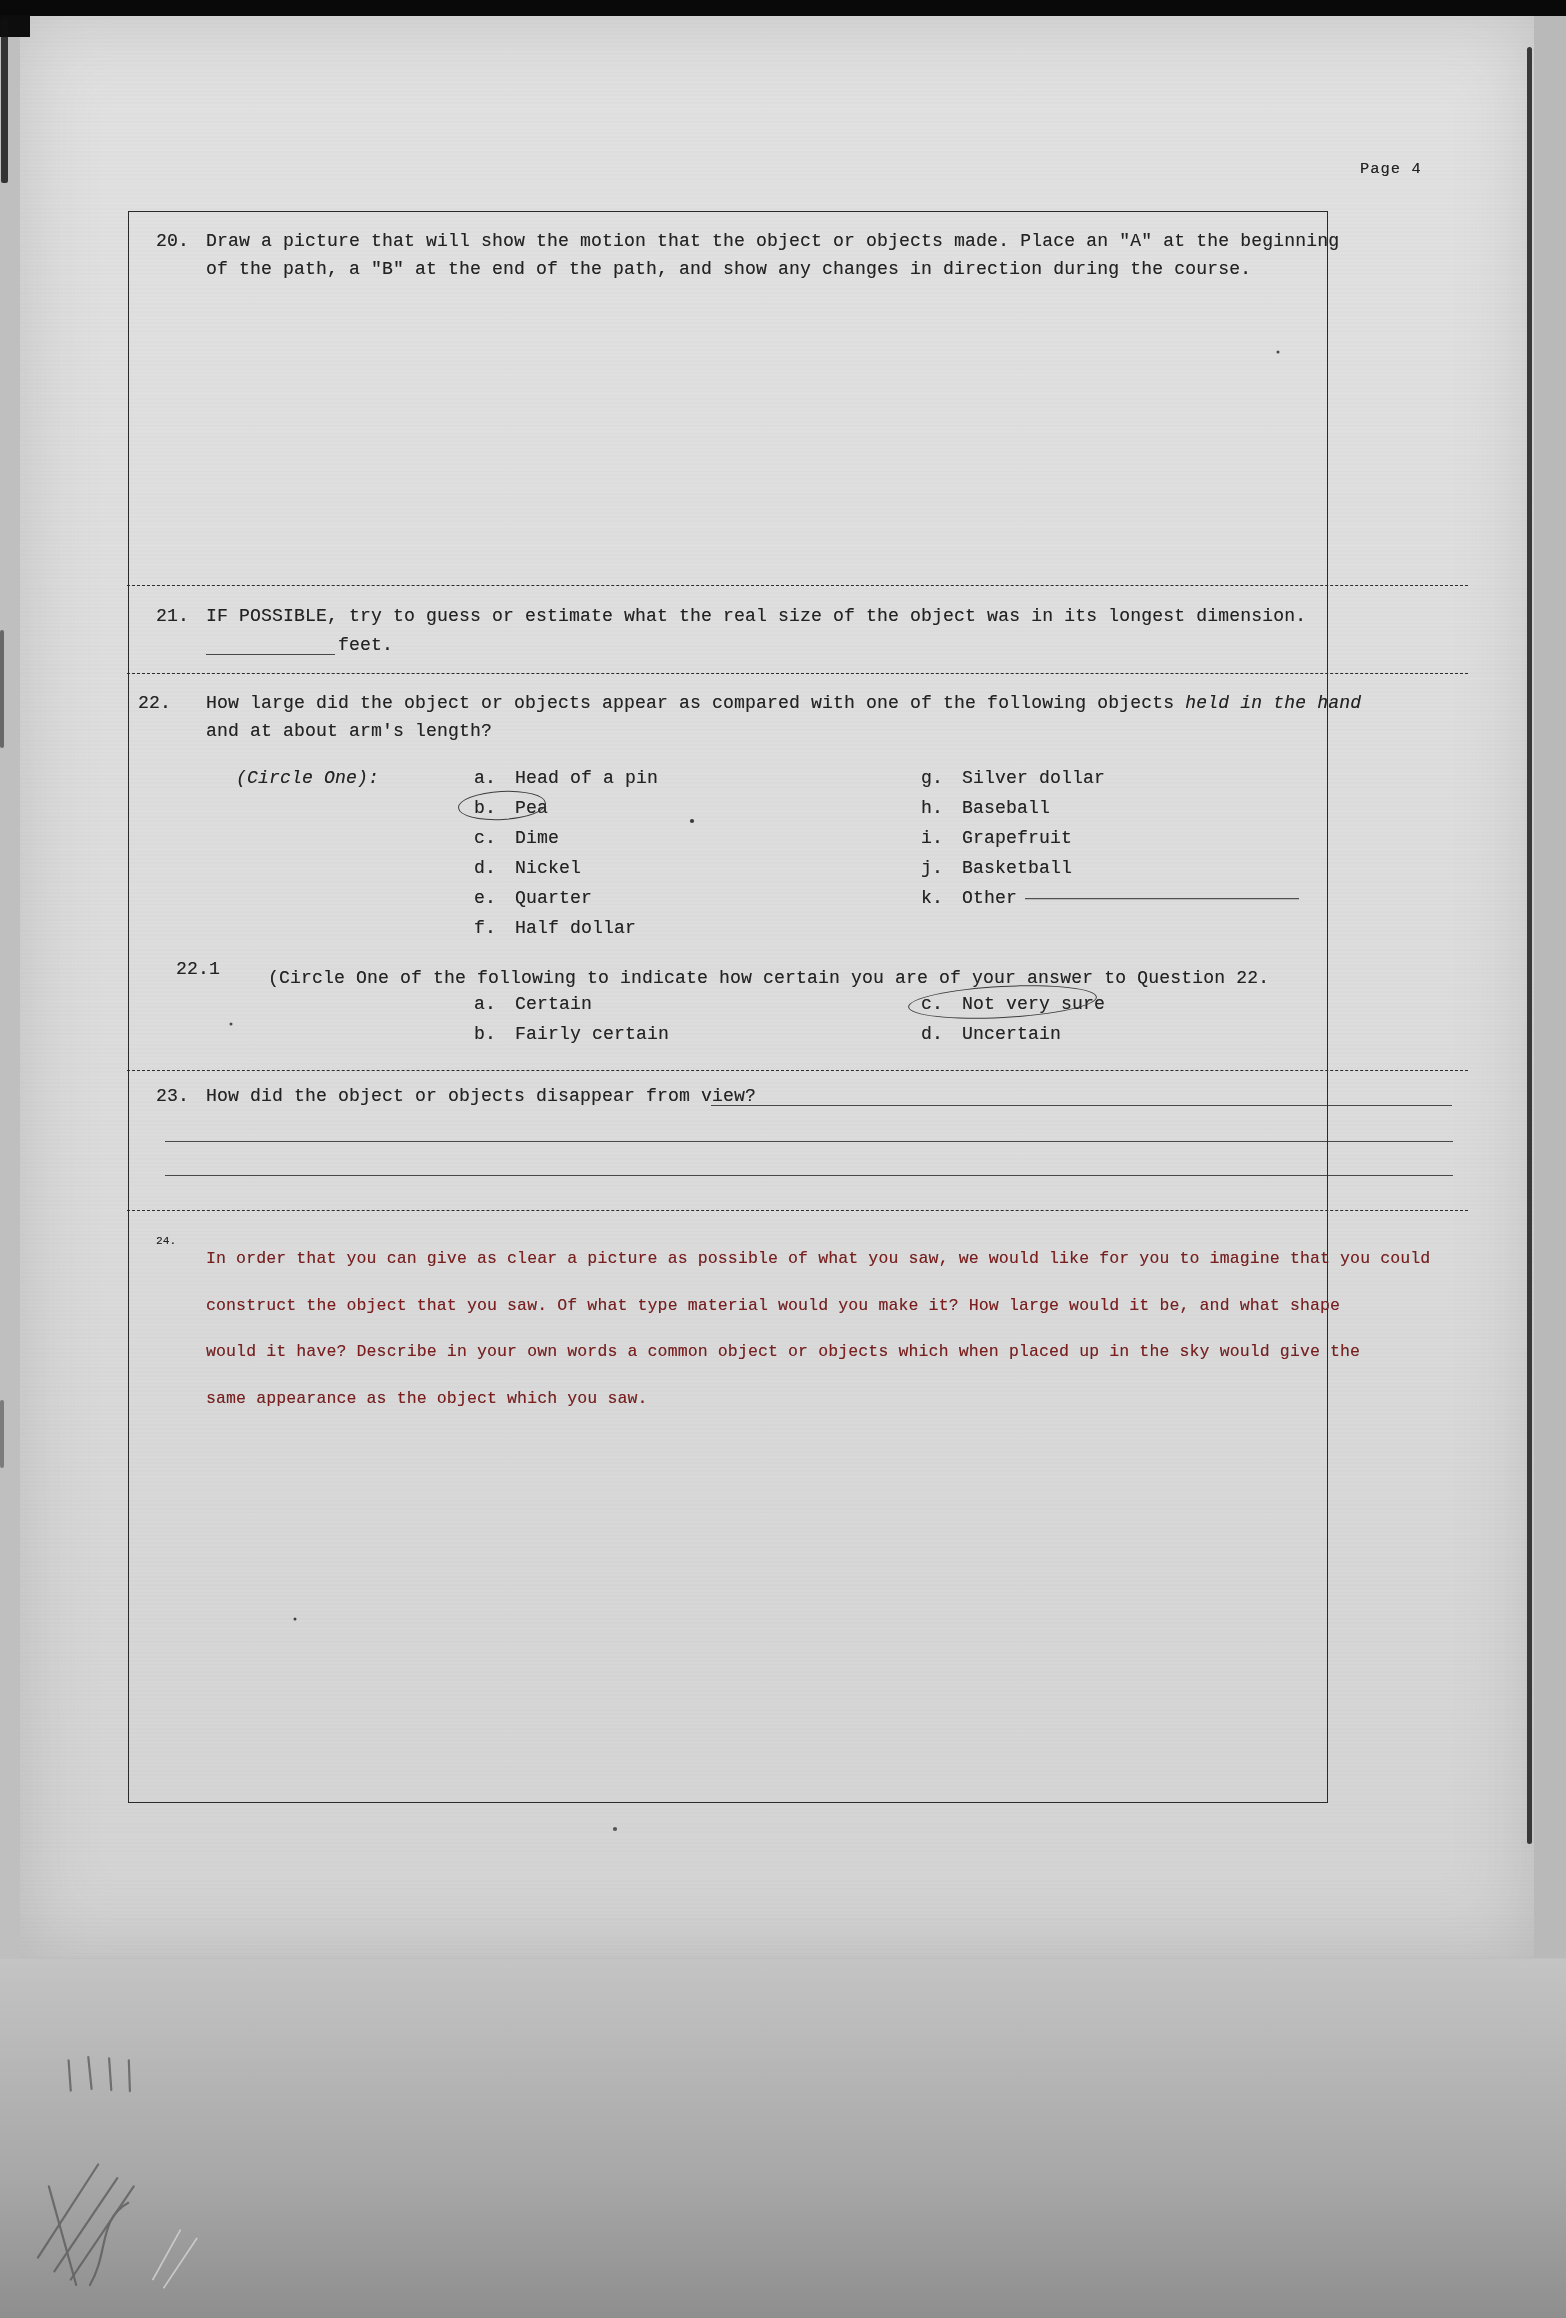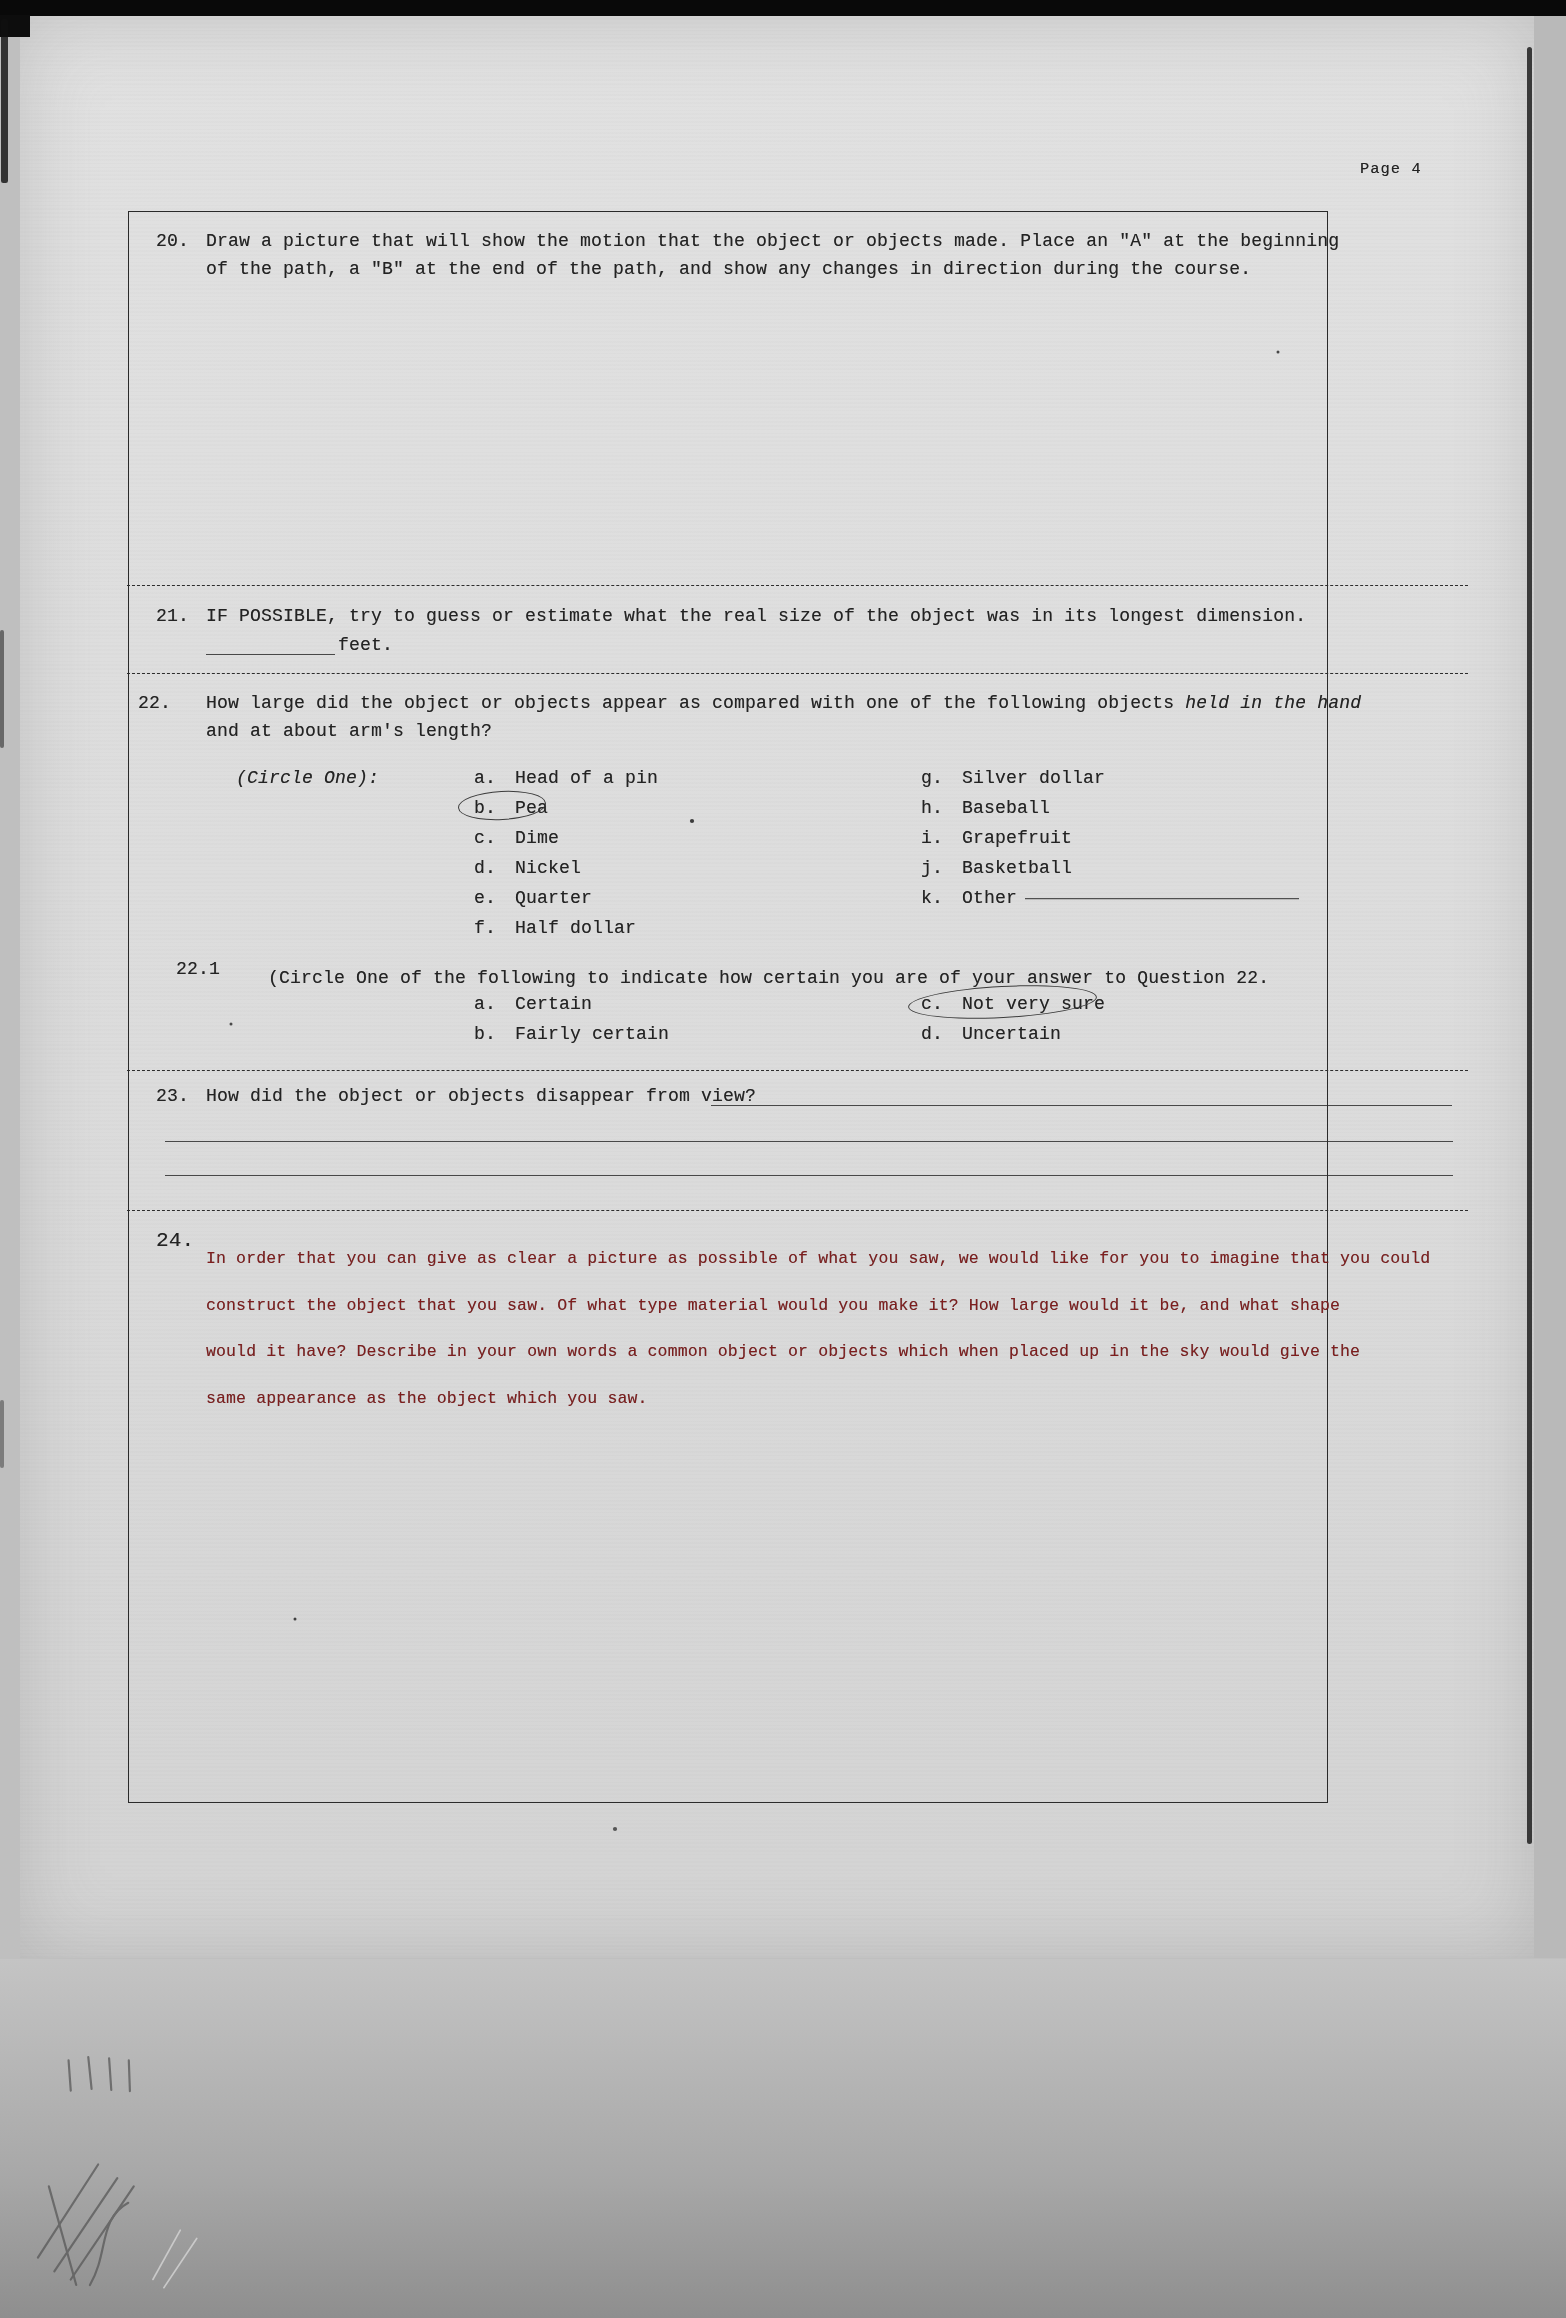--- a/index.html
+++ b/index.html
@@ -34,21 +34,21 @@
   .specks {
     position:absolute; left:0; top:0; width:2.2px; height:2.2px; background:transparent; border-radius:50%;
     box-shadow: 691px 820px 0 1.1px #3b3b3b, 1277px 351px 0 0.5px #474747,
                 294px 1618px 0 0.5px #404040, 614px 1828px 0 1.1px #555,
                 230px 1023px 0 0.5px #4a4a4a;
   }
   .typed {
     position:absolute; font-size:18px; line-height:28.5px; letter-spacing:0.2px;
     color:#232323; text-shadow:0.2px 0.2px 0.4px rgba(25,25,25,.45); white-space:nowrap;
   }
-  .typed.sm { font-size:21px;font-family:Liberation Mono, monospace; }
+  .typed.sm { font-size:11px;font-family:Liberation Mono, monospace; }
   .typed.pagelab { font-size:15.3px; letter-spacing:1.1px; }
   .ital { font-style:italic; }
   .form-box {
     position:absolute; left:128px; top:211px; width:1200px; height:1592px;
     border:1.6px solid #2a2a2a;
   }
   .divider { position:absolute; left:-1.6px; width:1341px; height:0; border-top:1.6px dashed #2c2c2c; }
   .blank { position:absolute; height:0; border-bottom:1.6px solid #2e2e2e; opacity:.85; }
   .inline-blank { display:inline-block; width:274px; border-bottom:1.6px solid #2e2e2e; transform:translateY(-3.8px); margin-left:7.7px; }
   .opt-col { position:absolute; }

